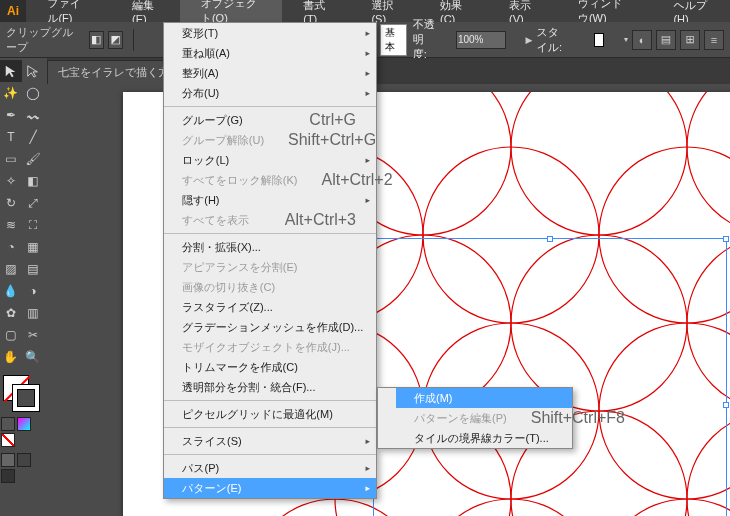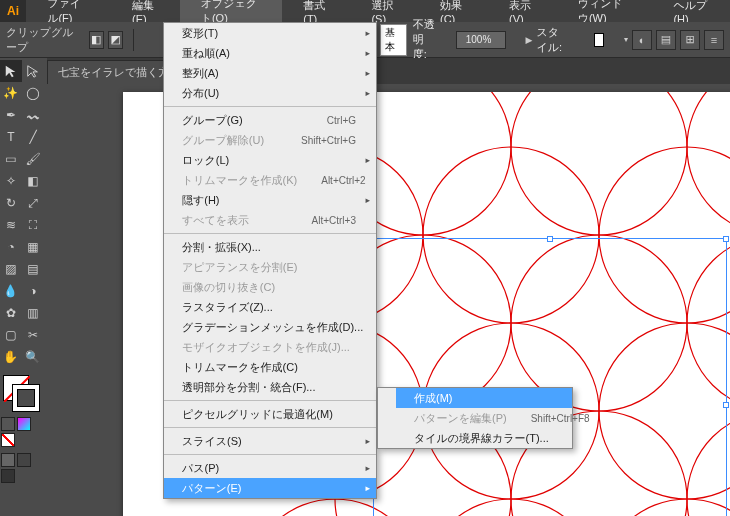--- a/index.html
+++ b/index.html
@@ -8,21 +8,21 @@
   .menubar { height: 22px; background: #3f3f3f; display: flex; align-items: center; font-size: 11px; color: #e6e6e6; }
   .menubar .logo { width: 36px; height: 22px; display: flex; align-items: center; justify-content: center; background: #2d2d2d; color: #ff9a00; font-weight: bold; font-size: 12px; }
   .menubar .mi { padding: 0 21px; height: 100%; display: flex; align-items: center; cursor: default; }
   .menubar .mi.open { background: #5b5b5b; }
   .controlbar { height: 36px; background: #4b4b4b; display: flex; align-items: center; padding: 0 6px; font-size: 11px; color: #e6e6e6; border-bottom: 1px solid #2a2a2a; }
   .controlbar .label { color: #cfcfcf; margin-right: 8px; }
   .controlbar .iconbtn { width: 18px; height: 18px; background: #555; border: 1px solid #2a2a2a; margin-right: 4px; display: inline-flex; align-items: center; justify-content: center; }
   .controlbar .sep { width: 1px; height: 22px; background: #2a2a2a; margin: 0 6px; }
   .reset { background: #ffffff; color: #000; border: 1px solid #888; font-size: 10px; padding: 1px 4px; margin-right: 6px; }
   .field { display: flex; align-items: center; gap: 20px; margin-right: 4px; }
-  .field input { width: 50px; height: 18px; background: #666; border: 1px solid #2a2a2a; color: #e6e6e6; font-size: 10px; text-align: center; padding-right: 4px; }
+  .field input { width: 50px; height: 18px; background: #666; border: 1px solid #2a2a2a; color: #e6e6e6; font-size: 10px; text-align: right; padding-right: 21px; }
   .swatch { width: 14px; height: 14px; background: #fff; border: 1px solid #000; margin-left: 4px;}
   .workarea { flex: 1; display: flex; position: relative; background: #4b4b4b; }
   .toolcol { width: 47px; background: #4b4b4b; display: flex; flex-direction: row; flex-wrap: wrap; align-content: flex-start; padding-top: 2px; }
   .toolcol .tool { width: 22px; height: 22px; border: 0; display: flex; align-items: center; justify-content: center; color: #cfcfcf; font-size: 12px; background: #4b4b4b; }
   .toolcol .tool.sel { background: #2a2a2a; }
   .toolcol .tool svg { width: 14px; height: 14px; }
   .fillstroke { width: 44px; height: 44px; position: relative; margin-top: 4px; }
   .fillstroke .fill { position:absolute; left:3px; top:3px; width:26px; height:26px; background:#fff; border:1px solid #000; }
   .fillstroke .stroke { position:absolute; left:13px; top:13px; width:26px; height:26px; background:#4b4b4b; border:4px solid #fff; box-shadow: inset 0 0 0 1px #000, 0 0 0 1px #000; }
   .below-swatch { width: 44px; display:flex; flex-wrap:wrap; }
@@ -37,21 +37,21 @@
   .canvas { flex: 1; background: #4b4b4b; position: relative; overflow: hidden; }
   .artboard { position: absolute; left: 76px; top: 8px; width: 700px; height: 540px; background: #fff; box-shadow: 0 1px 5px rgba(0,0,0,.5); }
   .selbox { position:absolute; border:1px solid #3b8cff; }
   .selbox .hnd { position:absolute; width:6px; height:6px; background:#fff; border:1px solid #3b8cff; }
   .selbox .ctr { position:absolute; width:5px; height:5px; background:#3b8cff; left:50%; top:50%; transform:translate(-50%,-50%); }
   
   .menu { position: absolute; background: #ededed; border: 1px solid #888; box-shadow: 3px 3px 6px rgba(0,0,0,.3); font-size: 11px; color: #222; }
   .menu .row { height: 20px; display: flex; align-items: center; padding: 0 20px 0 18px; position: relative; white-space: nowrap; }
   .menu .row.sub:after { content: "▸"; position: absolute; right: 6px; font-size: 9px; color: #555; }
   .menu .row.disabled { color: #9b9b9b; }
-  .menu .row .sc { margin-left: auto; padding-left: 24px; color: #666; font-size: 10px; }
+  .menu .row .sc { margin-left: auto; padding-left: 24px; color: #666; font-size: 16px; }
   .menu .row.highlight { background: #4aa3ff; color: #fff; }
   .menu .row.highlight:after { color:#fff; }
   .menu hr { border: 0; border-top: 1px solid #bdbdbd; margin: 3px 0; }
   .submenu { position: absolute; padding-left: 18px; }
   .right-icons { margin-left:auto; display:flex; gap:4px; align-items:center;}
   .right-icons .ic{ width:20px; height:20px; background:#555; border:1px solid #2a2a2a; display:flex; align-items:center; justify-content:center; color:#ccc; font-size:11px;}
 </style>
 </head>
 <body>
 
@@ -218,21 +218,21 @@
       <span class="sc">Ctrl+G</span>
     </div>
     <div class="row disabled">
       <span>グループ解除(U)</span>
       <span class="sc">Shift+Ctrl+G</span>
     </div>
     <div class="row sub">
       <span>ロック(L)</span>
     </div>
     <div class="row disabled">
-      <span>トリムマークを作成(K)</span>
+      <span>すべてをロック解除(K)</span>
       <span class="sc">Alt+Ctrl+2</span>
     </div>
     <div class="row sub">
       <span>隠す(H)</span>
     </div>
     <div class="row disabled">
       <span>すべてを表示</span>
       <span class="sc">Alt+Ctrl+3</span>
     </div>
     <hr>

